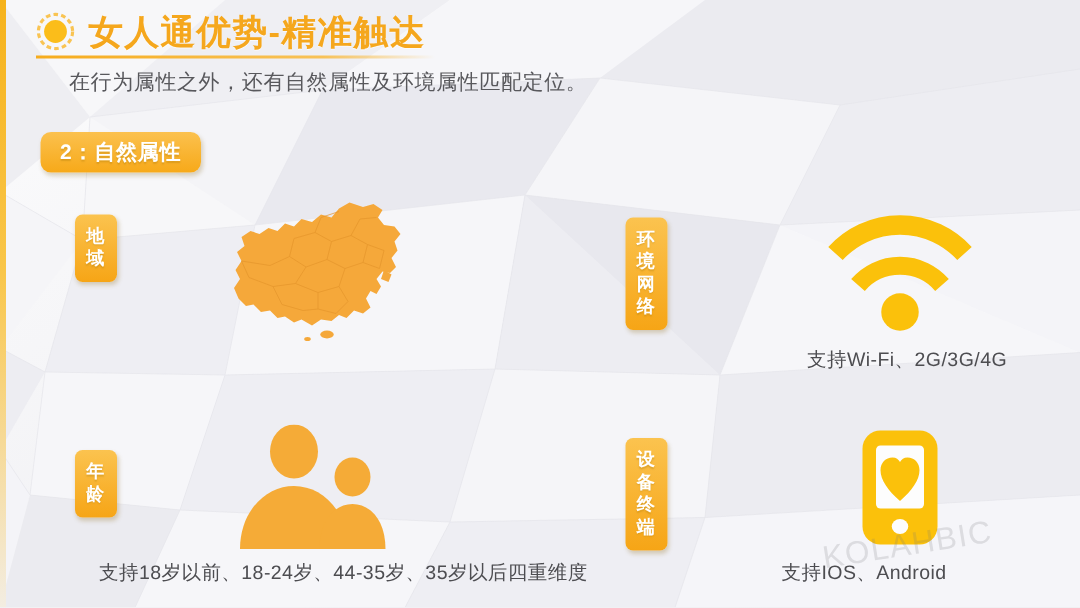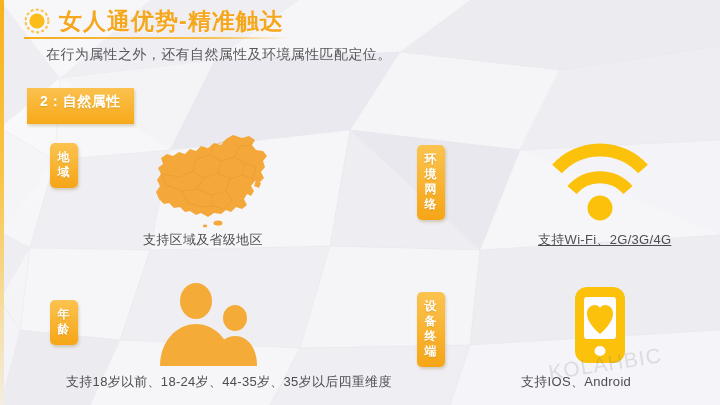--- a/index.html
+++ b/index.html
@@ -40,21 +40,21 @@
 
   
   .subtitle{
     position:absolute;left:46px;top:46px;z-index:5;
     font-size:14px;color:#58585c;letter-spacing:.4px;white-space:nowrap;
   }
 
   
   .badge{
     position:absolute;z-index:5;
-    padding:5px 13px 13px 13px;border-radius:0;
+    padding:5px 13px 4px 13px;border-radius:7px;
     background:linear-gradient(180deg,#fbc14e 0%,#f7a919 100%);
     color:#ffffff;font-size:14px;font-weight:bold;letter-spacing:.5px;
     white-space:nowrap;
     box-shadow:1px 2px 3px rgba(140,110,40,.28);
     text-shadow:0 1px 1px rgba(170,120,10,.35);
   }
   .badge.left{left:27px;top:88px;}
   .badge.right{left:389px;top:88px;}
 
   
@@ -81,21 +81,21 @@
   .icon-phone{left:571px;top:284px;width:58px;height:82px;}
   .icon-box svg{display:block;width:100%;height:100%;}
 
   
   .caption{
     position:absolute;z-index:5;font-size:13px;color:#4d4d51;
     letter-spacing:.3px;white-space:nowrap;
   }
   .cap-map{left:143px;top:231px;}
   .cap-people{left:66px;top:373px;}
-  .cap-wifi{left:538px;top:231px;text-decoration:underline;}
+  .cap-wifi{left:538px;top:231px;}
   .cap-phone{left:521px;top:373px;}
 
   
   .watermark{
     position:absolute;left:548px;top:352px;z-index:7;
     font-size:21px;color:rgba(120,120,125,.20);
     transform:rotate(-9deg);white-space:nowrap;pointer-events:none;
     letter-spacing:1px;
   }
 </style>
@@ -247,20 +247,19 @@
   <div class="icon-box icon-phone">
     <svg viewBox="0 0 58 82" xmlns="http://www.w3.org/2000/svg">
       <rect x="4" y="3" width="50" height="76" rx="12" ry="12" fill="#fbc10b"></rect>
       <rect x="13" y="13" width="32" height="42" rx="3" ry="3" fill="#fdfdfd"></rect>
       <path d="M29,50 C21,43 16,36 16,29.5 C16,24.5 19.5,21 24,21 C26.5,21 28,22.4 29,24
                C30,22.4 31.5,21 34,21 C38.5,21 42,24.5 42,29.5 C42,36 37,43 29,50 Z" fill="#fbc10b"></path>
       <ellipse cx="29" cy="67" rx="5.5" ry="5" fill="#fdfdfd"></ellipse>
     </svg>
   </div>
 
-  <div class="caption cap-map">支持区域及省级地区</div>
   <div class="caption cap-people">支持18岁以前、18-24岁、44-35岁、35岁以后四重维度</div>
   <div class="caption cap-wifi">支持Wi-Fi、2G/3G/4G</div>
   <div class="caption cap-phone">支持IOS、Android</div>
 
   <div class="watermark">KOLAHBIC</div>
 
 </div>
 
 </body></html>

